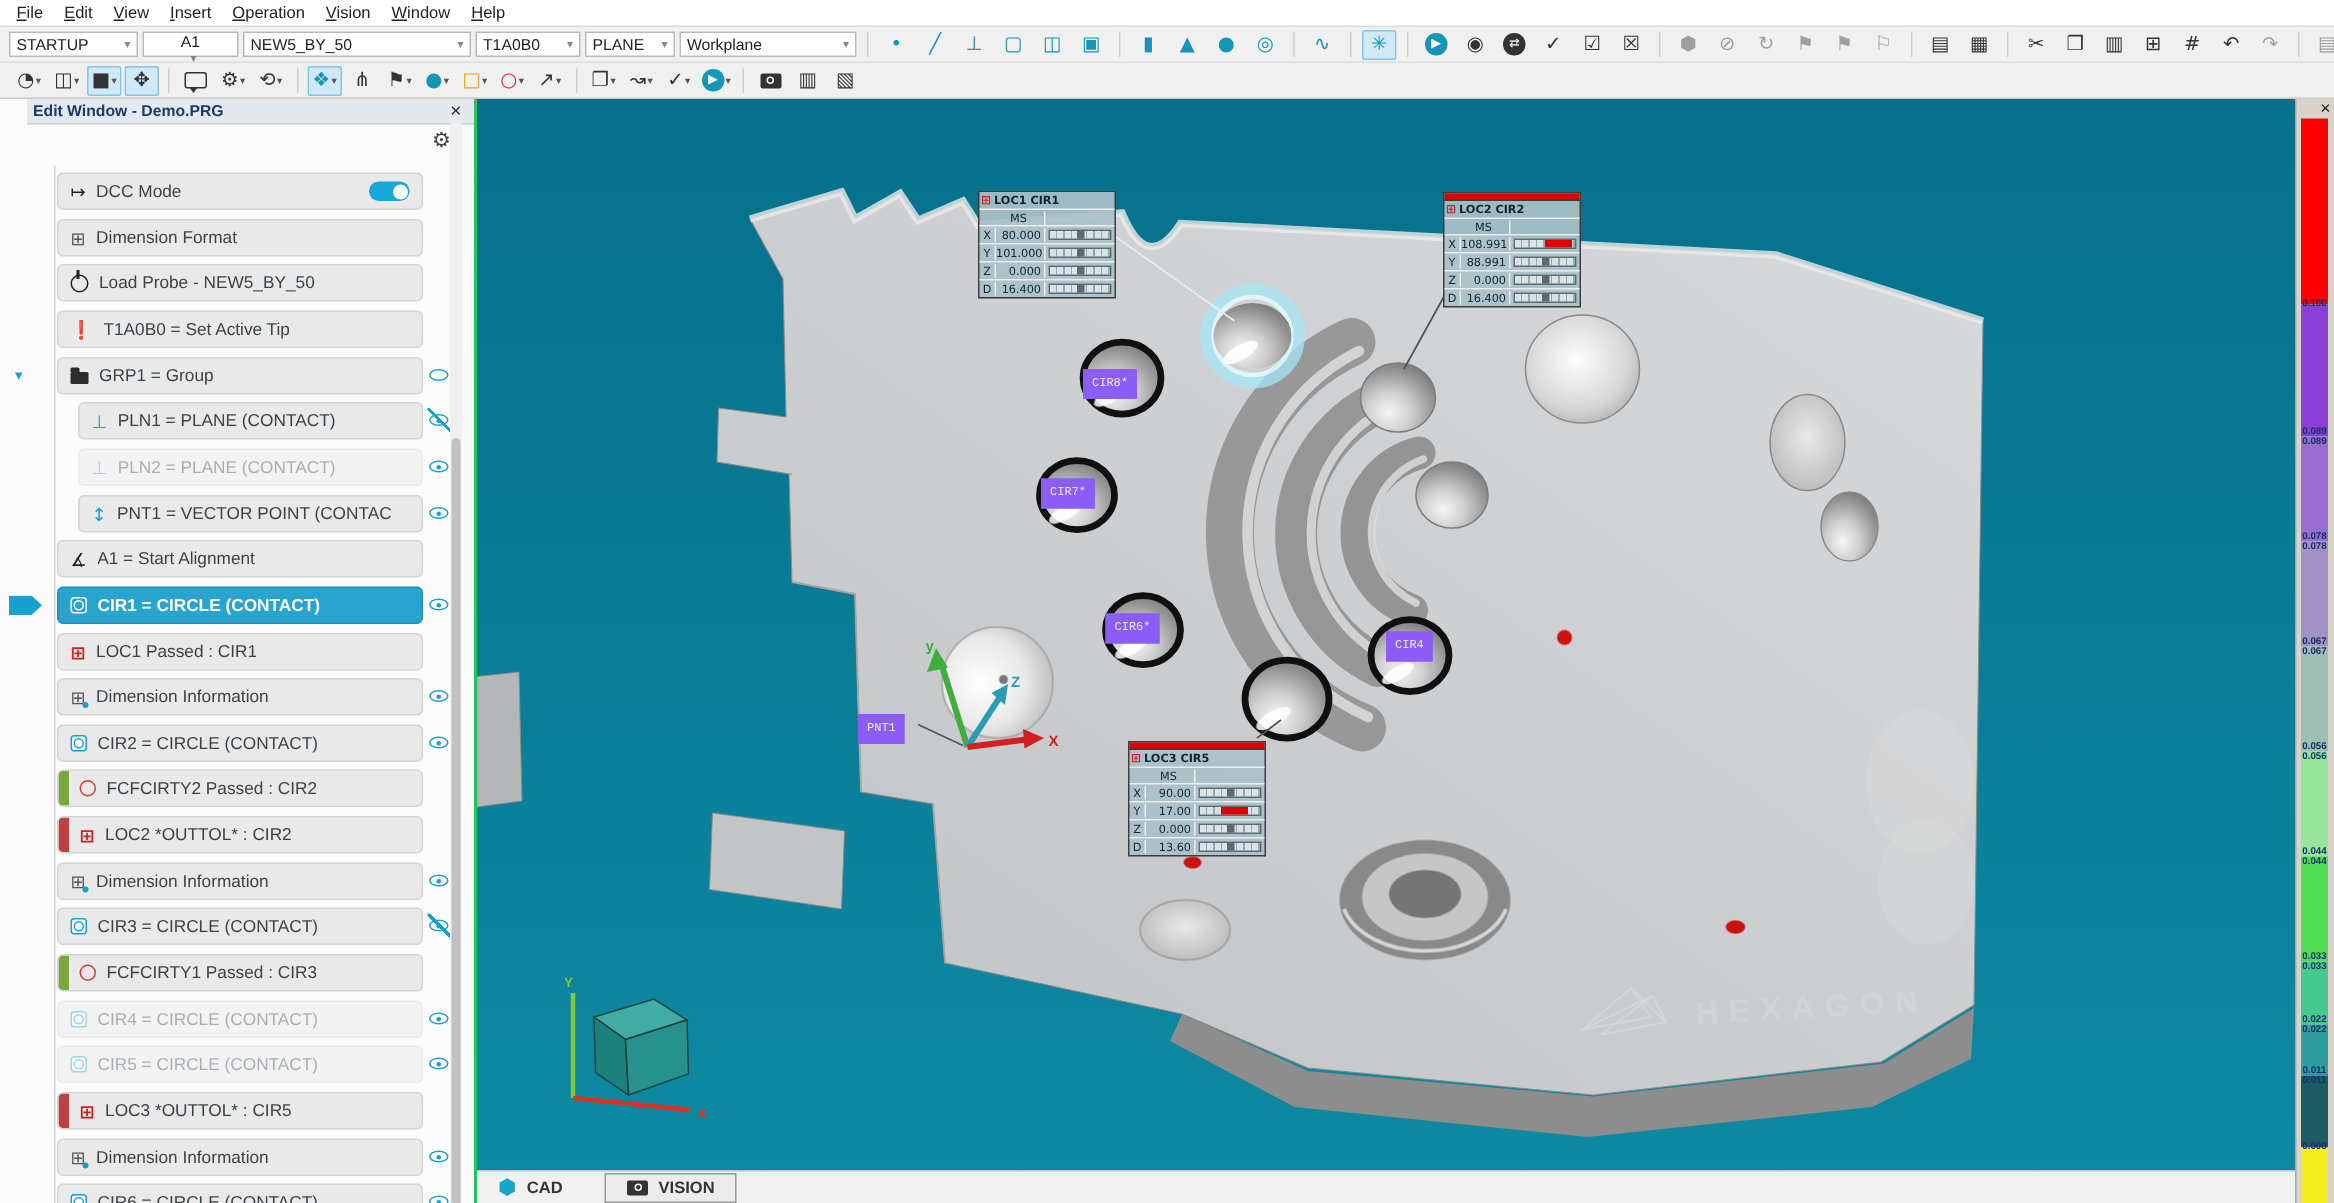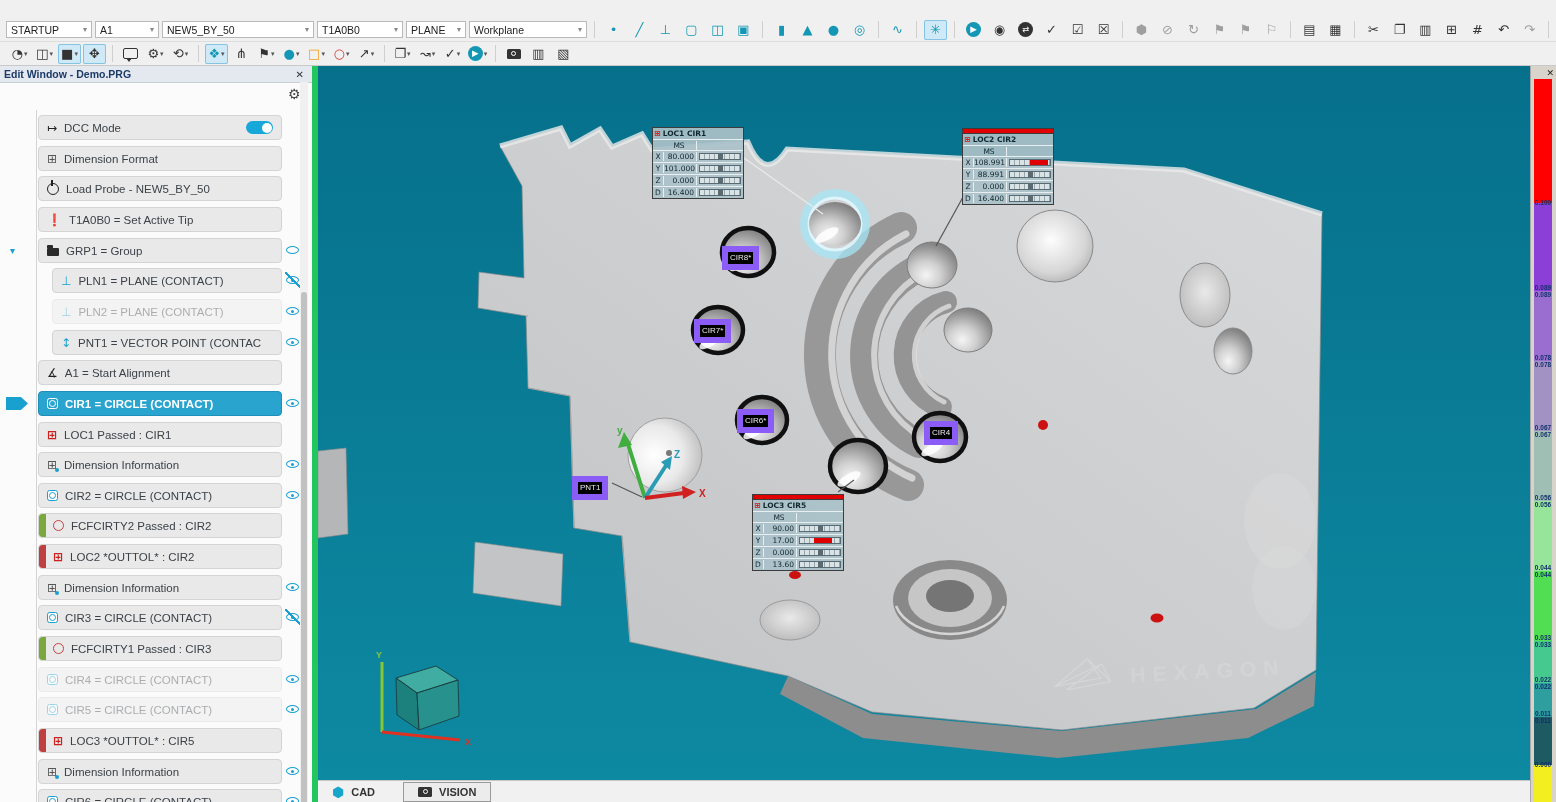--- a/index.html
+++ b/index.html
@@ -26,21 +26,21 @@
   .circ{width:15px;height:15px;border-radius:50%;display:flex;align-items:center;justify-content:center;}
   .circ .tglyph{font-size:8.5px;}
   
   .ic-bubble{width:13px;height:9px;border:1.5px solid #333;border-radius:2px;position:relative;}
   .ic-bubble::after{content:"";position:absolute;left:2px;bottom:-4px;border-left:3px solid transparent;
         border-right:3px solid transparent;border-top:4px solid #333;}
   .ic-cam{width:14px;height:10px;background:#333;border-radius:1.5px;position:relative;}
   .ic-cam::after{content:"";position:absolute;left:4.5px;top:2.5px;width:5px;height:5px;border:1.2px solid #fff;border-radius:50%;box-sizing:border-box;}
   
   .sidebar{position:absolute;left:0;top:66px;width:318px;height:736px;background:#fbfbfb;
-           border-right:6px solid #22c55e;box-sizing:border-box;overflow:hidden;}
+           border-right:2px solid #22c55e;box-sizing:border-box;overflow:hidden;padding-left:18px;}
   .sb-head{height:16px;background:#e4e9f0;border-bottom:1px solid #c9cdd4;display:flex;align-items:center;
            font-size:10.5px;font-weight:bold;color:#1c3a67;padding:0 4px;justify-content:space-between;}
   .sb-close{font-family:"DejaVu Sans",sans-serif;color:#333;font-size:10px;padding:0 4px;}
   .sb-gear{position:absolute;top:20px;left:288px;font-family:"DejaVu Sans",sans-serif;font-size:14px;color:#444;}
   .sb-rail{position:absolute;left:36px;top:44px;bottom:0;width:1px;background:#d4d4d4;}
   .sb-item{position:absolute;left:38px;width:244px;height:25px;background:#e9e9e9;border:1px solid #d4d4d4;
            border-radius:4px;display:flex;align-items:center;gap:7px;padding:0 8px;font-size:11.5px;
            color:#3c4248;box-sizing:border-box;overflow:hidden;white-space:nowrap;}
   .sb-item.indent{left:52px;width:230px;}
   .sb-item.selected{background:#29a4cf;border-color:#1d8fb8;color:#fff;font-weight:bold;}
@@ -65,22 +65,22 @@
   .eye::after{content:"";position:absolute;left:6px;top:6.7px;width:3.4px;height:3.4px;background:#1a9fd0;border-radius:50%;}
   .eye.slash{background:linear-gradient(45deg,transparent 45%,#1a9fd0 45%,#1a9fd0 55%,transparent 55%);}
   .eye.oval::after{display:none;}
   .expander{position:absolute;left:10px;font-family:"DejaVu Sans",sans-serif;font-size:10px;color:#18a0cf;}
   .marker{position:absolute;left:6px;width:22px;height:13px;background:#18a0cf;
           clip-path:polygon(0 0,68% 0,100% 50%,68% 100%,0 100%);}
   .sb-scroll{position:absolute;left:300px;top:16px;bottom:0;width:8px;background:#f0f0f0;}
   .sb-thumb{position:absolute;left:1px;width:6px;border-radius:3px;background:#c2c2c2;}
   
   .cadview{position:absolute;left:318px;top:66px;width:1212px;height:714px;}
-  .flabel{position:absolute;background:#000000;border:6px solid #8b5cf6;color:#e9e9e9;font-size:8px;
-          height:12px;line-height:12px;padding:0 2px;z-index:4;font-family:Liberation Sans, sans-serif;}
+  .flabel{position:absolute;background:#8b5cf6;border:4px solid #8b5cf6;color:#e9e9e9;font-size:8px;
+          height:12px;line-height:12px;padding:0 2px;z-index:4;font-family:Liberation Mono, monospace;}
   .mtable{position:absolute;width:92px;background:rgba(170,193,200,.93);border:1px solid #3c3c3c;
           font-size:7.5px;color:#10262e;z-index:5;box-sizing:border-box;font-family:"DejaVu Sans",sans-serif;}
   .m-strip{height:4px;background:#e00000;border-bottom:1px solid #3c3c3c;}
   .m-title{display:flex;align-items:center;height:11px;border-bottom:1px solid #e9eef0;font-weight:bold;gap:2px;padding:0 1px;}
   .m-title .ic{color:#cc2222;font-size:8px;line-height:1;}
   .m-h{display:flex;height:10px;border-bottom:1px solid #e9eef0;align-items:center;}
   .m-row{display:flex;height:11px;border-bottom:1px solid #e9eef0;align-items:center;}
   .m-row:last-child{border-bottom:none;}
   .c-ax{width:10px;text-align:center;border-right:1px solid #e9eef0;flex:none;}
   .c-val{width:33px;text-align:right;padding-right:2px;border-right:1px solid #e9eef0;flex:none;box-sizing:border-box;}
@@ -101,35 +101,45 @@
   .tab{display:flex;align-items:center;gap:7px;font-size:11px;font-weight:bold;color:#333;
        padding:0 14px;height:21px;box-sizing:border-box;}
   .tab.boxed{border:1px solid #9a9a9a;background:#ececec;height:20px;margin-left:14px;}
   .cubeglyph{font-family:"DejaVu Sans",sans-serif;font-size:14px;color:#17a6c9;line-height:1;}
 </style>
 </head>
 <body>
 
 <div id="app">
 
+  <div class="menubar">
+      <span class="menu-item">File</span>
+      <span class="menu-item">Edit</span>
+      <span class="menu-item">View</span>
+      <span class="menu-item">Insert</span>
+      <span class="menu-item">Operation</span>
+      <span class="menu-item">Vision</span>
+      <span class="menu-item">Window</span>
+      <span class="menu-item">Help</span>
+    </div>
 
   <div class="tb tb1">
       <div class="combo" style="width: 86px;">
         <span>STARTUP</span>
         <span class="chev">▾</span>
       </div>
-      <div class="combo" style="width: 64px;">
+      <div class="combo" style="width: 64px; flex-direction: column;">
         <span>A1</span>
         <span class="chev">▾</span>
       </div>
       <div class="combo" style="width: 152px;">
         <span>NEW5_BY_50</span>
         <span class="chev">▾</span>
       </div>
-      <div class="combo" style="width: 86px;">
+      <div class="combo" style="width: 70px;">
         <span>T1A0B0</span>
         <span class="chev">▾</span>
       </div>
       <div class="combo" style="width: 60px;">
         <span>PLANE</span>
         <span class="chev">▾</span>
       </div>
       <div class="combo" style="width: 118px;">
         <span>Workplane</span>
         <span class="chev">▾</span>

